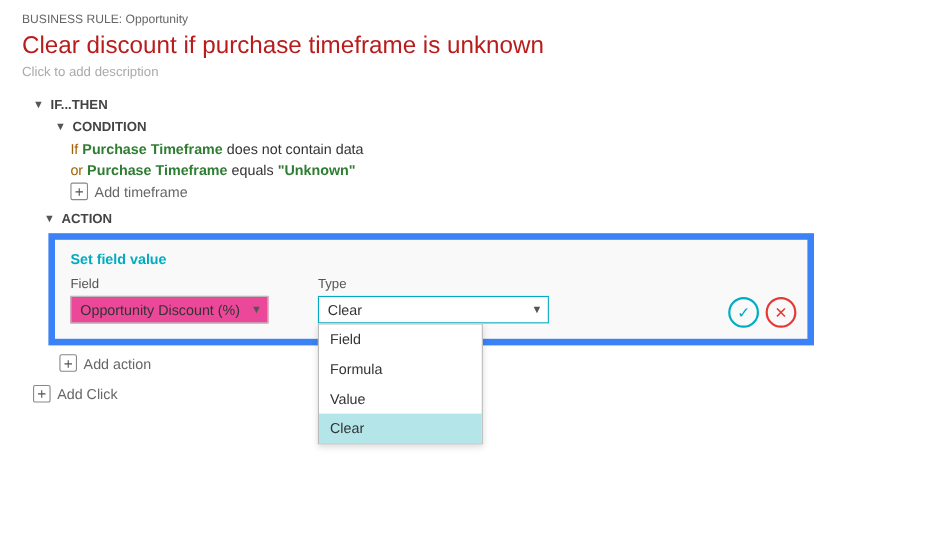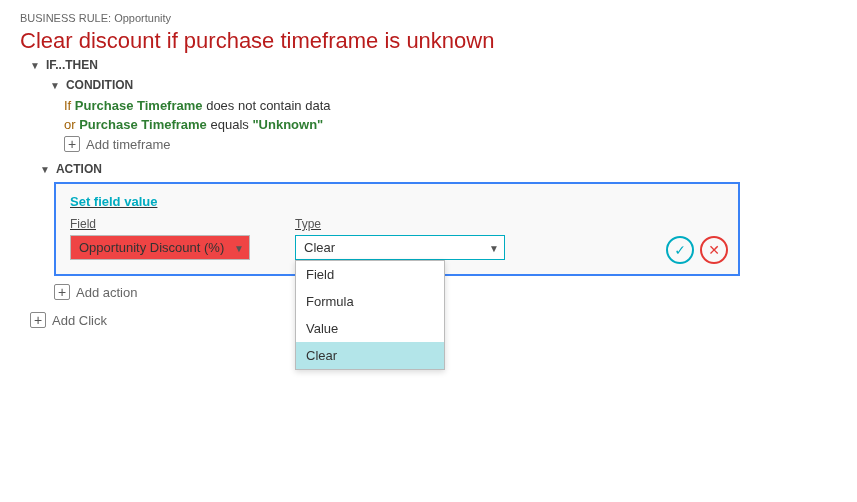--- a/index.html
+++ b/index.html
@@ -107,27 +107,26 @@
     .action-header {
       display: flex;
       align-items: center;
       gap: 6px;
       font-size: 12px;
       font-weight: 600;
       color: #444;
       margin-bottom: 6px;
     }
     .action-card {
-      border: 2px solid #3b82f6;
+      border: 6px solid #3b82f6;
       background: #f9f9f9;
-      margin-left: 14px;
+      margin-left: 4px;
       padding: 10px 14px 14px;
       position: relative;
       max-width: 820px;
-      text-decoration: underline;
     }
     .action-card-title {
       color: #00acc1;
       font-weight: 600;
       font-size: 13px;
       margin-bottom: 8px;
     }
     .field-row {
       display: flex;
       align-items: flex-start;
@@ -140,21 +139,21 @@
       margin-bottom: 4px;
     }
     .select-wrapper {
       position: relative;
       display: inline-block;
     }
     .select-field {
       appearance: none;
       -webkit-appearance: none;
       border: 1px solid #bbb;
-      background: #ef4444;
+      background: #ec4899;
       padding: 4px 24px 4px 8px;
       font-size: 13px;
       color: #333;
       cursor: pointer;
       min-width: 160px;
       outline: none;
     }
     .select-arrow {
       position: absolute;
       right: 6px;
@@ -275,20 +274,21 @@
       border-radius: 2px;
     }
   </style>
 </head>
 <body>
 
 <div class="page">
 
   <div class="breadcrumb">BUSINESS RULE: Opportunity</div>
   <div class="page-title">Clear discount if purchase timeframe is unknown</div>
+  <div class="page-description">Click to add description</div>
 
   <div class="if-then-section">
     <div class="section-header">
       <span class="collapse-arrow">▼</span>
       <span>IF...THEN</span>
     </div>
 
     <div class="condition-block">
       <div class="condition-header">
         <span class="collapse-arrow">▼</span>

